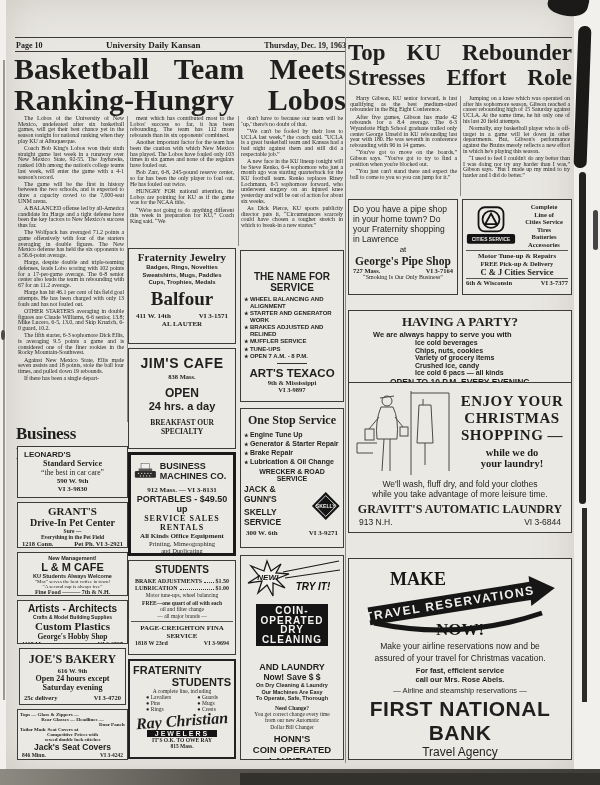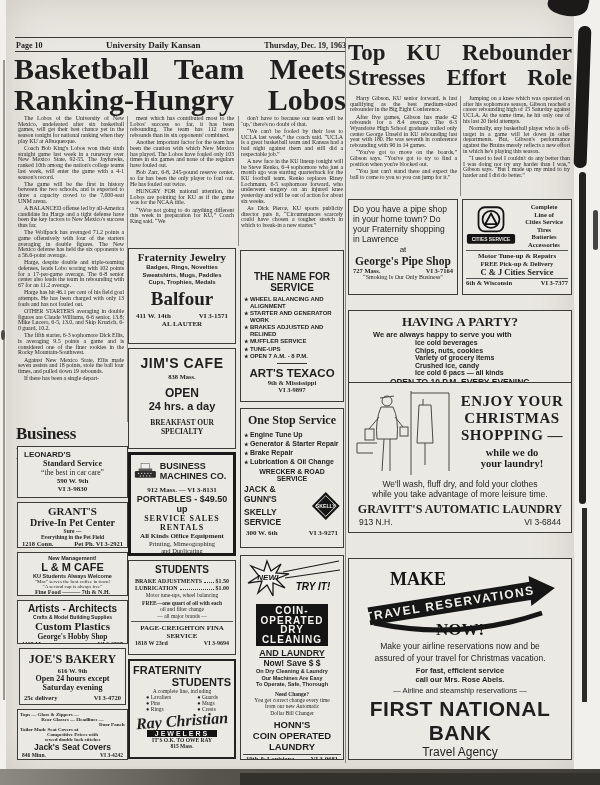--- a/index.html
+++ b/index.html
@@ -315,21 +315,21 @@
     <polygon points="24,3 28,13 38,6 33,15 46,16 33,21 42,30 30,25 30,38 24,27 15,35 19,23 5,25 16,18 8,8 21,13" fill="#f0efeb" stroke="#191919" stroke-width="1.3"></polygon>
     <text x="25" y="22" font-size="8" font-weight="bold" font-style="italic" text-anchor="middle" fill="#111" font-family="Liberation Sans">NEW!</text>
     <text x="70" y="32" font-size="10" font-weight="bold" font-style="italic" text-anchor="middle" fill="#111" font-family="Liberation Sans">TRY IT!</text>
   </svg>
   <div class="blackbox ctr sans b" style="width:72px;margin:0 auto;font-size:10px;line-height:9.5px;padding:2px 0;letter-spacing:1px;">
     <div>COIN-</div>
     <div>OPERATED</div>
     <div>DRY</div>
     <div>CLEANING</div>
   </div>
-  <div class="ctr b sans" style="font-size:9px;margin-top:2px;text-decoration:underline;">AND LAUNDRY</div>
+  <div class="ctr b sans" style="font-size:9px;margin-top:16px;">AND LAUNDRY</div>
   <div class="ctr b sans" style="font-size:8.5px;">Now! Save $ $</div>
   <div class="ctr b sans small-lines" style="font-size:5.5px;line-height:6.5px;">
       <p>On Dry Cleaning &amp; Laundry</p>
       <p>Our Machines Are Easy</p>
       <p>To Operate, Safe, Thorough</p>
     </div>
   <div class="ctr b" style="font-size:5.5px;margin-top:3px;">Need Change?</div>
   <div class="ctr small-lines" style="font-size:5.5px;line-height:6.5px;">
       <p>You get correct change every time</p>
       <p>from our new Automatic</p>

